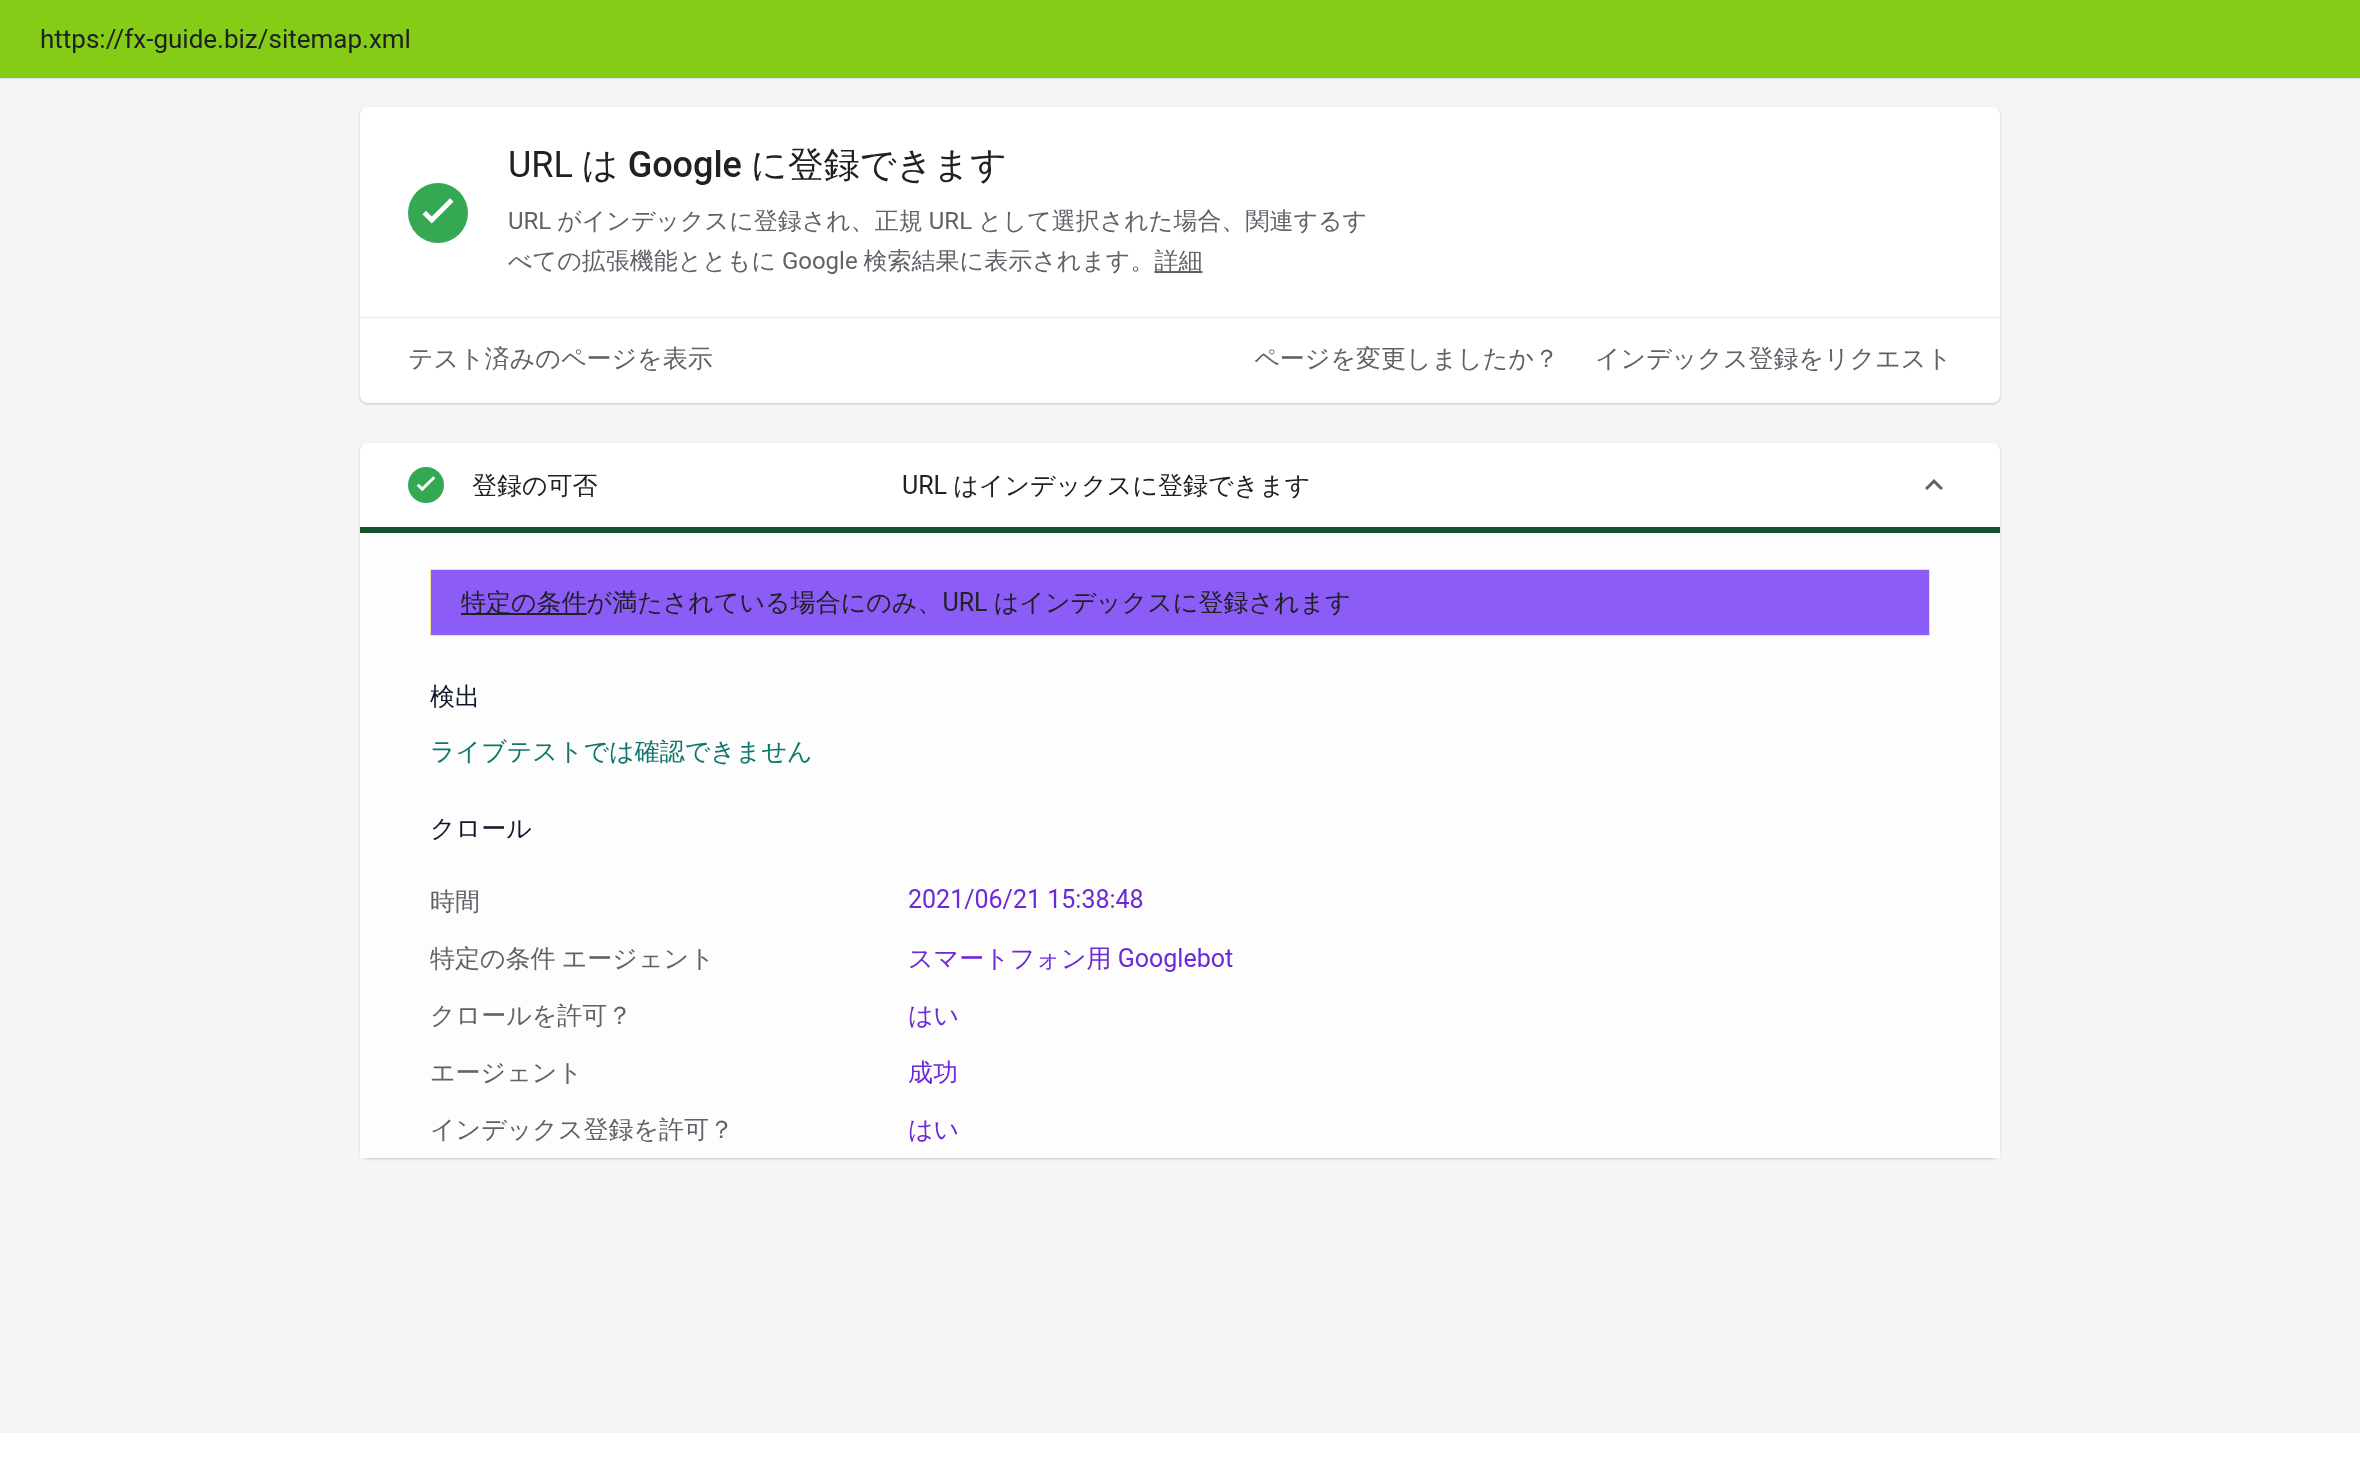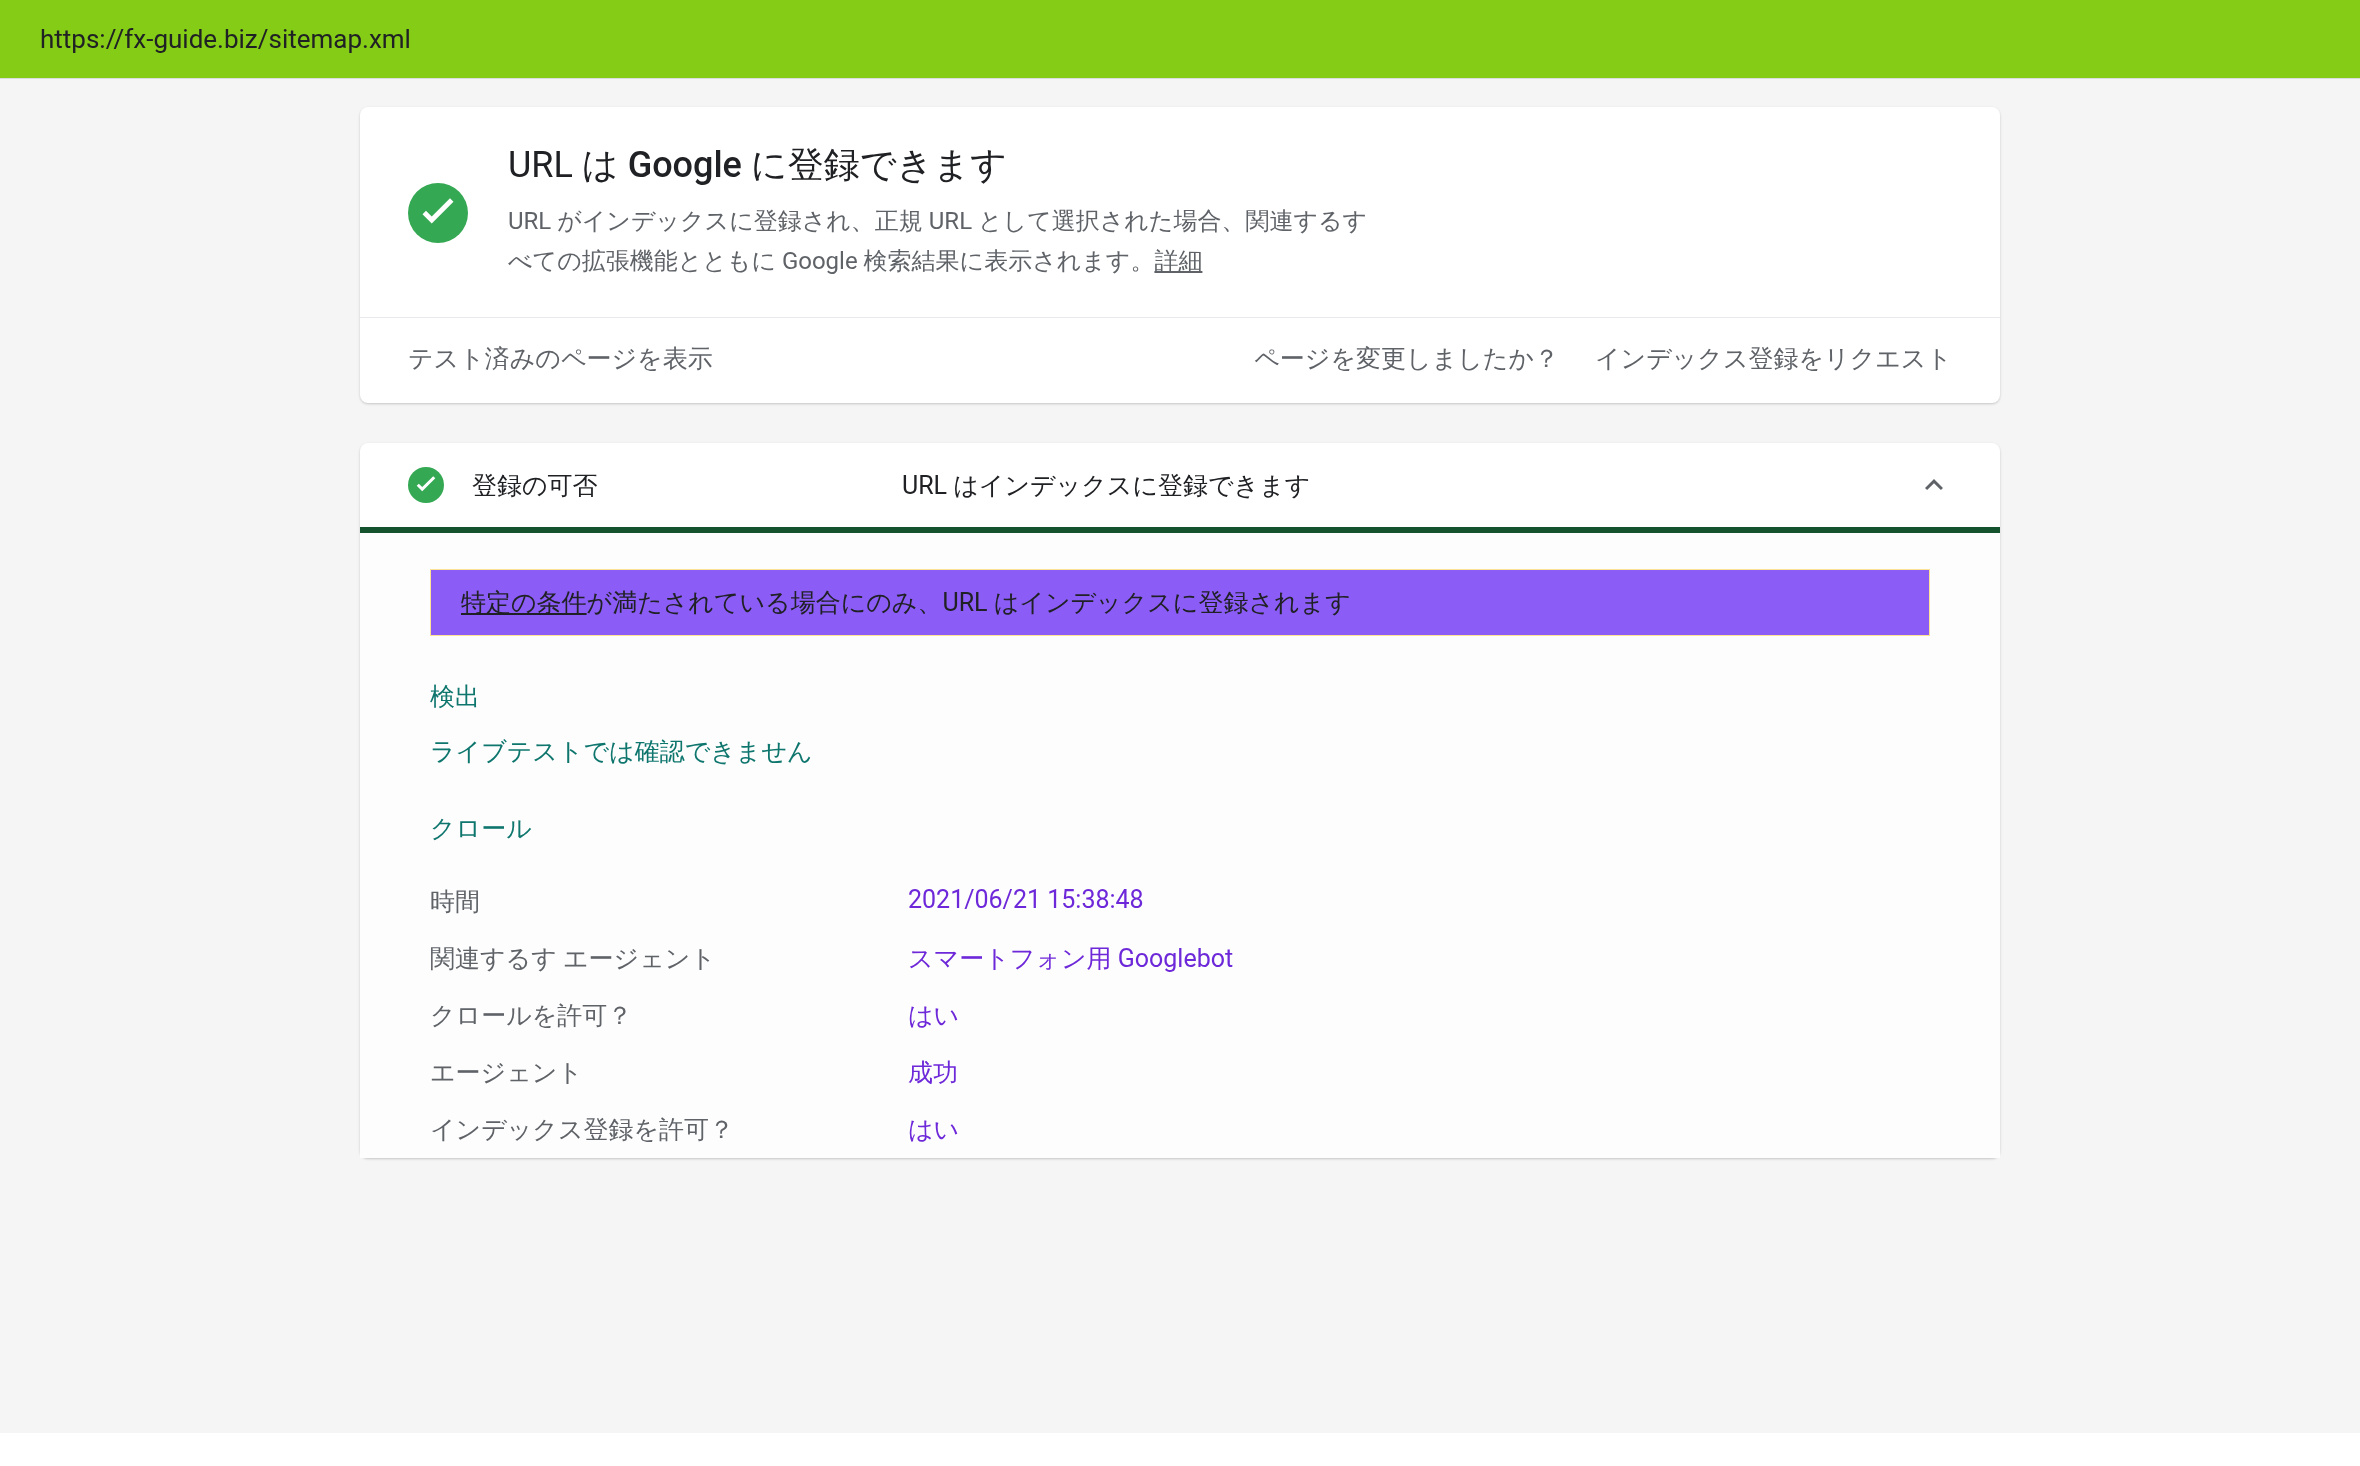--- a/index.html
+++ b/index.html
@@ -123,21 +123,21 @@
       margin-bottom: 44px;
       font-size: 25px;
       color: #202124;
     }
     .notice-box .underline {
       text-decoration: underline;
       cursor: pointer;
     }
     .section-title {
       font-size: 25px;
-      color: #0f766e;
+      color: #0f172a;
       margin-bottom: 22px;
     }
     .section-muted {
       font-size: 25px;
       color: #0f766e;
       margin-bottom: 44px;
     }
     .kv-row {
       display: flex;
       padding: 12px 0;
@@ -214,21 +214,21 @@
         <div class="section-muted">ライブテストでは確認できません</div>
 
         <div class="section-title" style="margin-bottom:28px;">クロール</div>
 
         <div>
           <div class="kv-row">
             <div class="kv-key">時間</div>
             <div class="kv-val">2021/06/21 15:38:48</div>
           </div>
           <div class="kv-row">
-            <div class="kv-key">関連するす エージェント</div>
+            <div class="kv-key">特定の条件 エージェント</div>
             <div class="kv-val">スマートフォン用 Googlebot</div>
           </div>
           <div class="kv-row">
             <div class="kv-key">クロールを許可？</div>
             <div class="kv-val">はい</div>
           </div>
           <div class="kv-row">
             <div class="kv-key">エージェント</div>
             <div class="kv-val">成功</div>
           </div>

